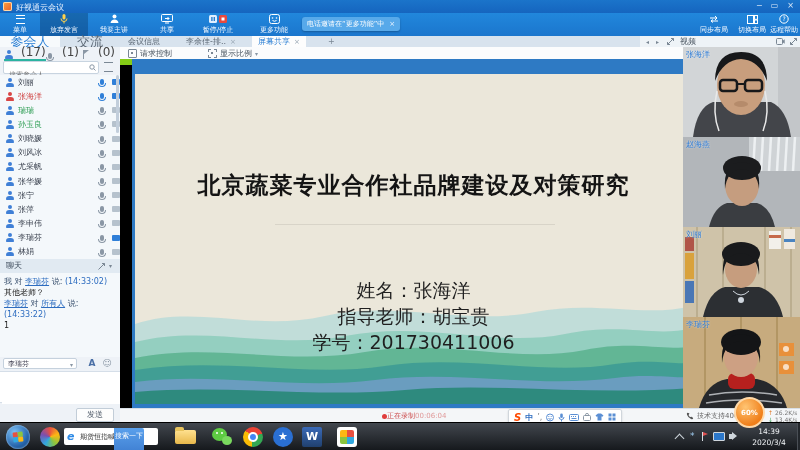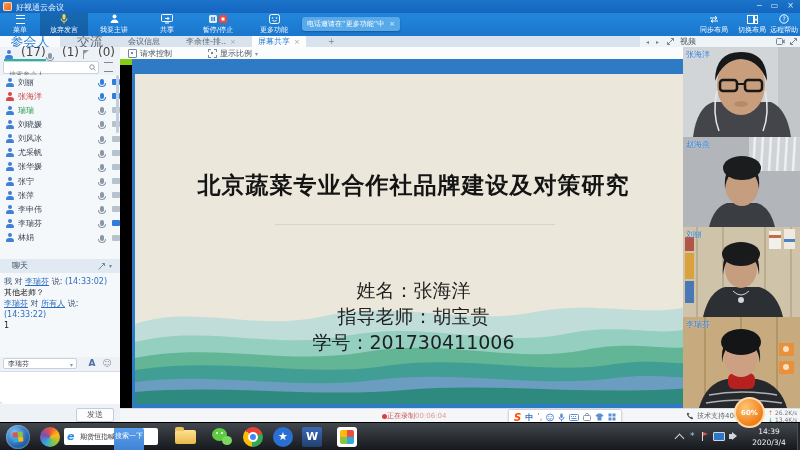--- a/index.html
+++ b/index.html
@@ -331,20 +331,26 @@
         <span class="camico on" style="margin-left:6px"></span>
       </div>
     <div class="prow">
         <span class="pico"></span>
         <span class="pname green">瑞瑞</span>
         <span class="micico"></span>
         <span class="camico" style="margin-left:6px"></span>
       </div>
     <div class="prow">
         <span class="pico"></span>
+        <span class="pname green">孙玉良</span>
+        <span class="micico"></span>
+        <span class="camico" style="margin-left:6px"></span>
+      </div>
+    <div class="prow">
+        <span class="pico"></span>
         <span class="pname">刘晓媛</span>
         <span class="micico"></span>
         <span class="camico" style="margin-left:6px"></span>
       </div>
     <div class="prow">
         <span class="pico"></span>
         <span class="pname">刘风冰</span>
         <span class="micico"></span>
         <span class="camico" style="margin-left:6px"></span>
       </div>
@@ -387,21 +393,21 @@
     <div class="prow">
         <span class="pico"></span>
         <span class="pname">林娟</span>
         <span class="micico"></span>
         <span class="camico" style="margin-left:6px"></span>
       </div>
   </div>
   <div class="abs" id="scrollthumb"></div>
 
   <div class="abs" id="chathead">
-    <span style="margin-left:12px">聊天</span>
+    <span style="margin-left:6px">聊天</span>
     <svg class="abs" style="left:98px;top:4px" width="7" height="7" viewBox="0 0 7 7">
         <path d="M0.5,6.5 L6.5,0.5 M4,0.5 H6.5 V3" stroke="#7a8794" fill="none"></path>
       </svg>
     <span class="abs" style="left:109px;top:0;font-size:6px;color:#7a8794">▾</span>
   </div>
 
   <div class="abs" id="chatmsgs">
     <div>
       <span class="cmeta">我</span>
       <span class="cmeta">对</span>

